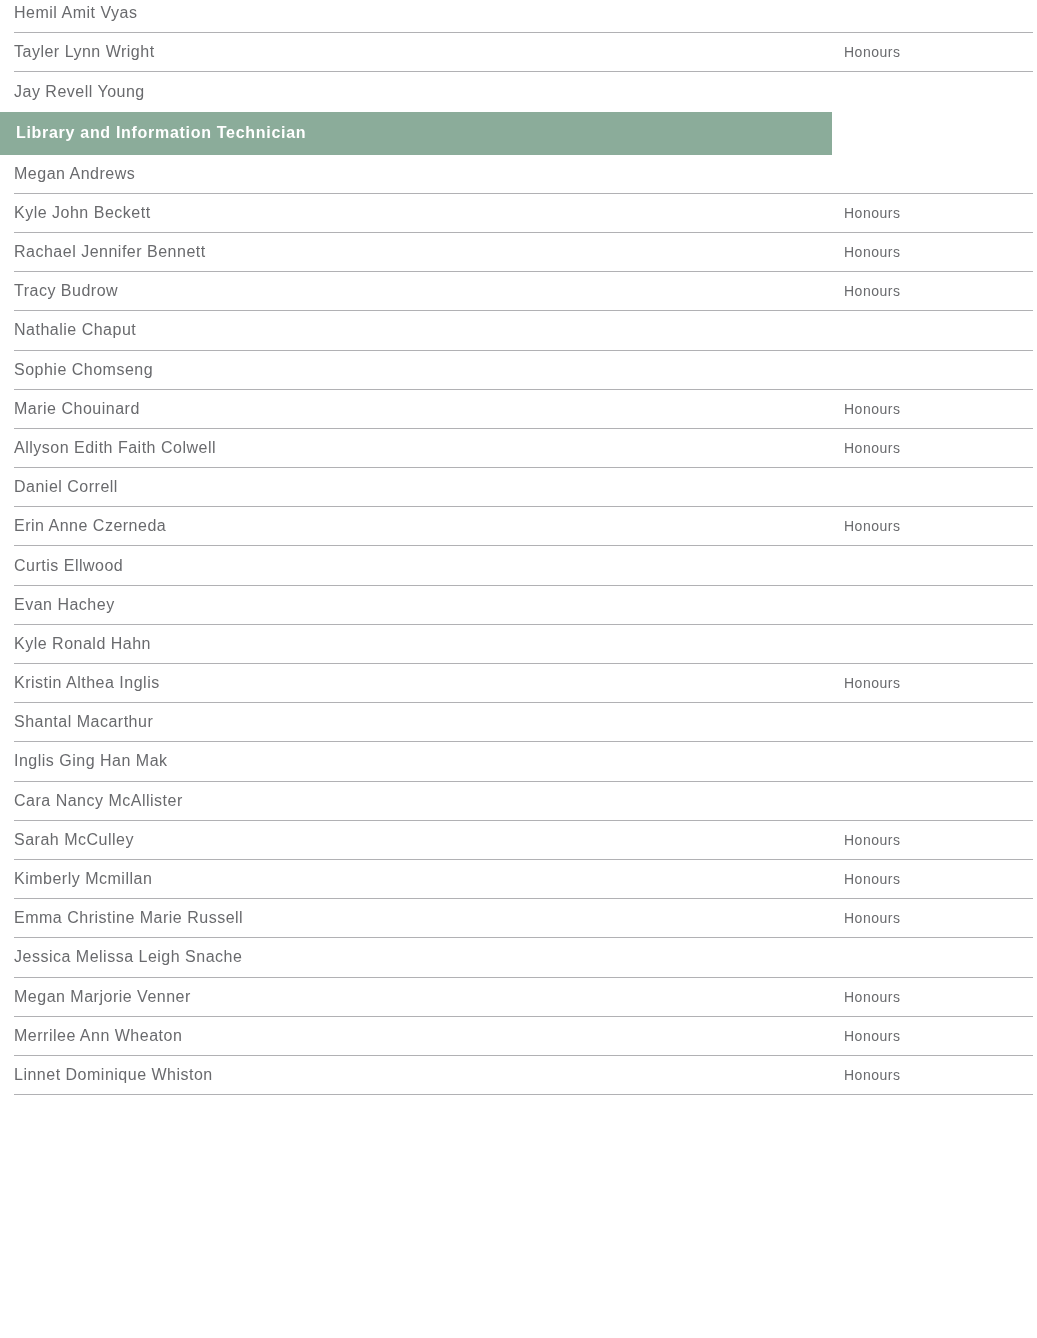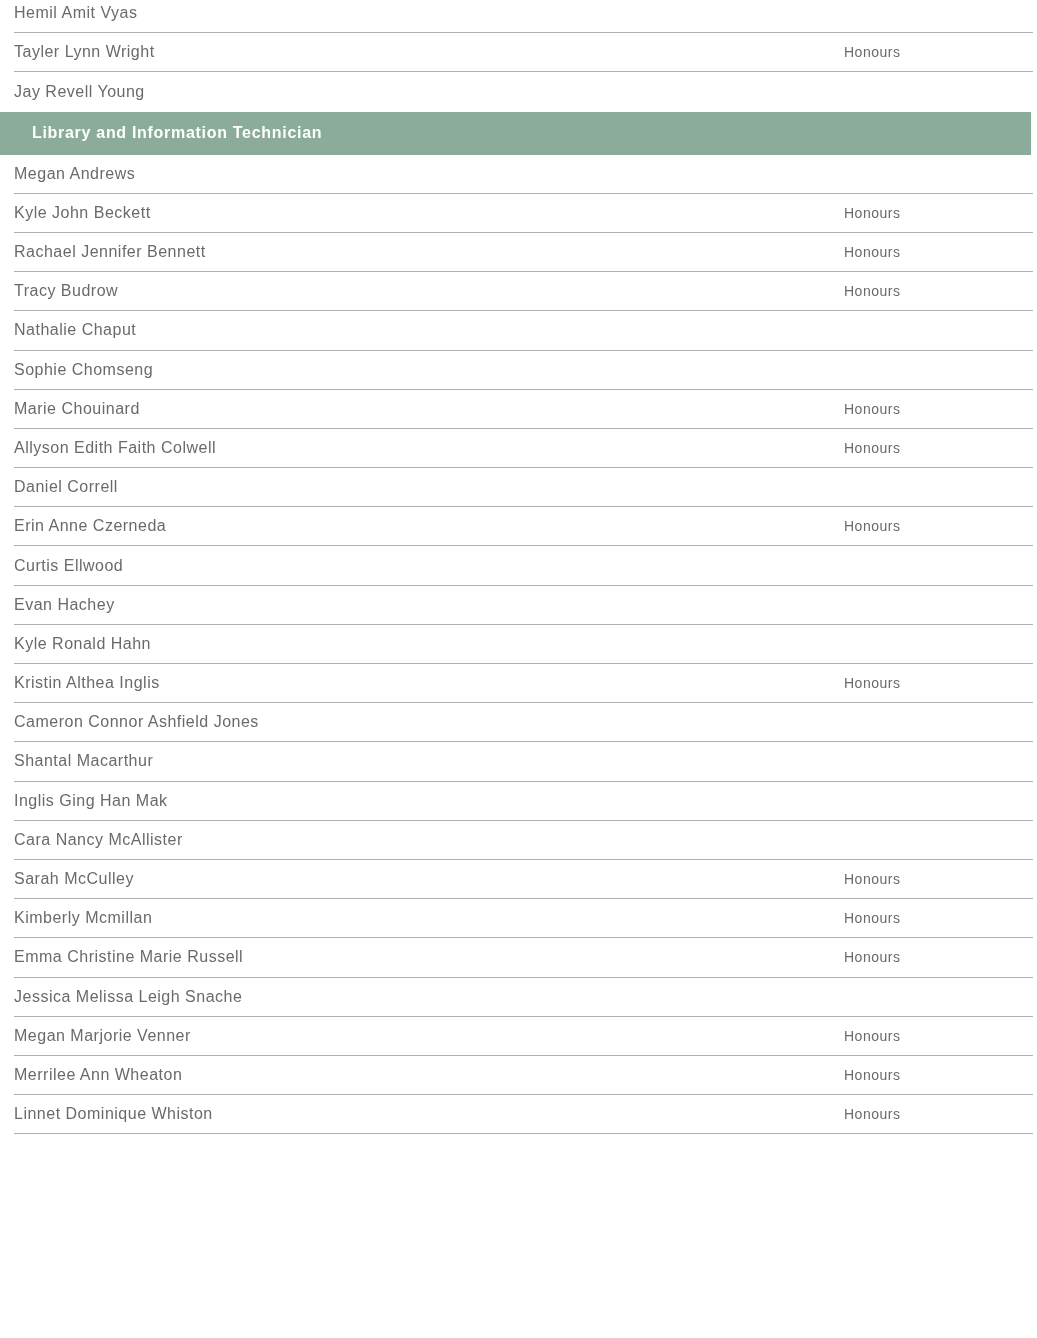--- a/index.html
+++ b/index.html
@@ -12,24 +12,24 @@
   html,body{margin:0;padding:0;}
   body{
     width:1037px;height:1338px;
     overflow:hidden;
     background:var(--page-bg);
     font-family:"Liberation Sans", sans-serif;
   }
   .page{margin-top:-6px;}
   .section-header{
     box-sizing:border-box;
-    width:1031px;height:43px;
+    width:832px;height:43px;
     background:var(--header-bg);
     display:flex;align-items:center;
-    padding-left:32px;
+    padding-left:16px;
   }
   .section-header .header-title{
     color:var(--header-text);
     font-size:16px;
     font-weight:bold;
     letter-spacing:0.7px;
   }
   .row{
     box-sizing:border-box;
     position:relative;
@@ -133,24 +133,20 @@
   </div>
         <div class="row">
     <span class="name">Kyle Ronald Hahn</span>
     <span class="honour"></span>
   </div>
         <div class="row">
     <span class="name">Kristin Althea Inglis</span>
     <span class="honour">Honours</span>
   </div>
         <div class="row">
-    <span class="name">Cameron Connor Ashfield Jones</span>
-    <span class="honour"></span>
-  </div>
-        <div class="row">
     <span class="name">Shantal Macarthur</span>
     <span class="honour"></span>
   </div>
         <div class="row">
     <span class="name">Inglis Ging Han Mak</span>
     <span class="honour"></span>
   </div>
         <div class="row">
     <span class="name">Cara Nancy McAllister</span>
     <span class="honour"></span>

